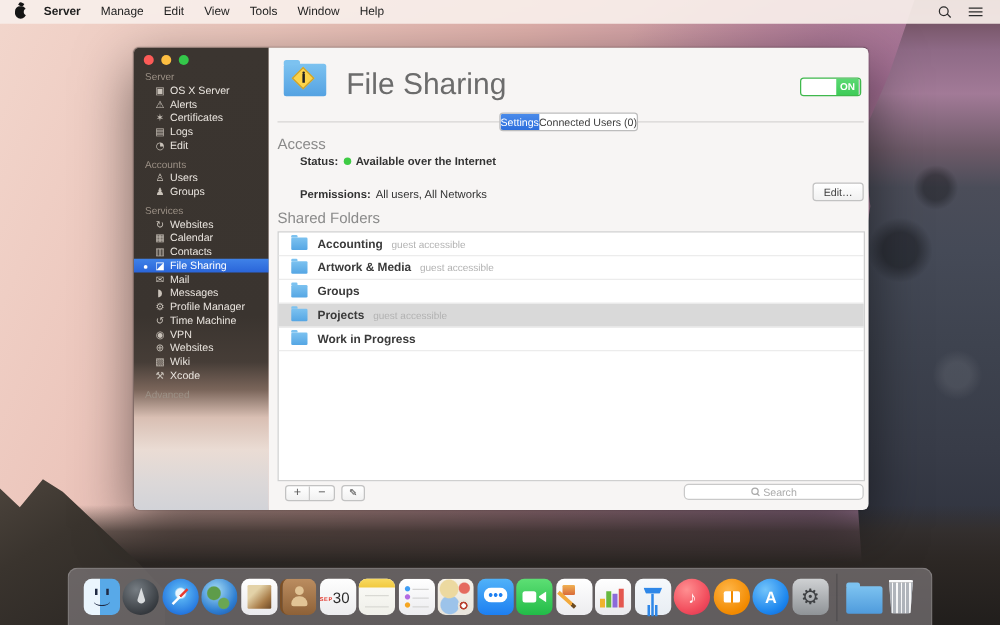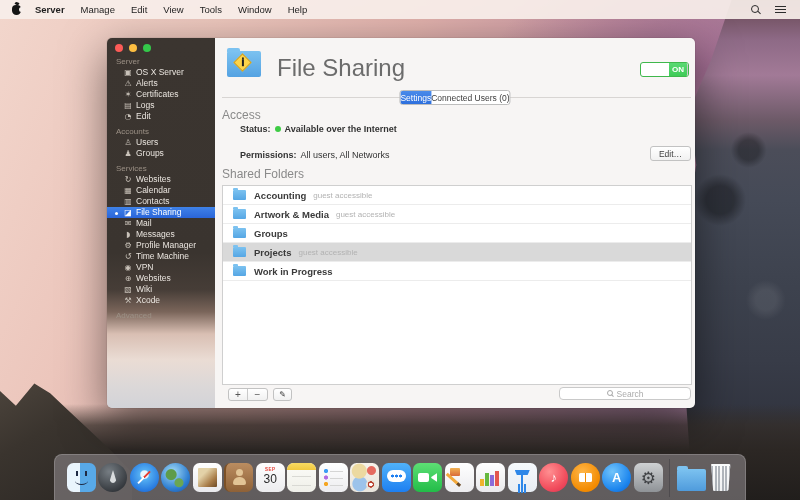--- a/index.html
+++ b/index.html
@@ -84,21 +84,21 @@
   .row.sel { background:#d9d9d9; }
   .fold { width:13px; height:10px; background:linear-gradient(180deg,#7cc2f0,#55a6e4); border-radius:1px; position:relative; margin-right:8px; flex:none; }
   .fold:before { content:""; position:absolute; top:-2px; left:0; width:5px; height:2px; background:#7cc2f0; border-radius:1px 1px 0 0; }
   .r-name { font-size:9.5px; font-weight:700; color:#3a3a3a; }
   .r-badge { font-size:8px; color:#b2b2b2; margin-left:7px; }
   .controls { position:absolute; left:13px; bottom:7px; display:flex; align-items:center; }
   .pm { display:flex; border:1px solid #c2c2c2; border-radius:3px; overflow:hidden; height:13px; background:linear-gradient(180deg,#fff,#f1f1f1); }
   .pm div { width:19px; display:flex; align-items:center; justify-content:center; font-size:10px; color:#555; }
   .pm div:first-child { border-right:1px solid #c9c9c9; }
   .pencil { width:19px; height:13px; margin-left:5px; font-size:8px; }
-  .search { position:absolute; right:4px; bottom:8px; width:132px; height:13px; border:1px solid #c9c9c9; border-radius:4px; background:#fff; display:flex; align-items:center; justify-content:center; gap:3px; }
+  .search { position:absolute; right:4px; bottom:8px; width:144px; height:13px; border:1px solid #c9c9c9; border-radius:4px; background:#fff; display:flex; align-items:center; justify-content:center; gap:3px; }
   .search .mag2 { width:7px; height:7px; position:relative; flex:none; }
   .mag2:before { content:""; position:absolute; width:4px; height:4px; border:1.1px solid #a9a9a9; border-radius:50%; left:0; top:0; }
   .mag2:after { content:""; position:absolute; width:2.6px; height:1.1px; background:#a9a9a9; left:4.4px; top:5.2px; transform:rotate(45deg); }
   .search span { font-size:8.5px; color:#ababab; }
 
   
   .dock { position:absolute; left:54px; right:54px; bottom:0; height:46px; background:rgba(150,144,148,.55);
     border-radius:8px 8px 0 0; border:1px solid rgba(255,255,255,.18); border-bottom:none;
     display:flex; align-items:center; justify-content:center; gap:2.5px; padding:0 5px; z-index:40; }
   .dk { width:29px; height:29px; border-radius:6.5px; position:relative; flex:none; }
@@ -111,21 +111,21 @@
   .dk-safari { background:radial-gradient(circle at 50% 40%,#eaf6fd 0 16%,#54aef2 22%,#1a6ada 85%); }
   .dk-safari:after { content:""; position:absolute; left:13.5px; top:6px; width:2.4px; height:17px; background:linear-gradient(180deg,#e83a2e 0 50%,#fff 50%); transform:rotate(45deg); }
   .dk-globe { background:radial-gradient(circle at 35% 40%,#5e9c4a 0 5px,transparent 6px),
               radial-gradient(circle at 62% 68%,#6aa653 0 4px,transparent 5px),
               radial-gradient(circle at 40% 32%,#a5dcf5,#2f7fd2 62%,#1a4fa0); }
   .dk-mail { background:linear-gradient(180deg,#ffffff,#e9e9ec); }
   .dk-mail:after { content:""; position:absolute; inset:5px; background:linear-gradient(135deg,#e3d2a8 0 30%,#a87c48 70%,#6d4a26); border-radius:1px; }
   .dk-contacts { background:linear-gradient(180deg,#bb8d60,#8e6137); border-left:2.5px solid #7c5026; }
   .dk-contacts:before { content:""; position:absolute; left:10px; top:6px; width:7px; height:7px; border-radius:50%; background:#e2c495; }
   .dk-contacts:after { content:""; position:absolute; left:7px; top:14px; width:13px; height:8px; border-radius:6px 6px 2px 2px; background:#e2c495; }
-  .dk-cal { background:linear-gradient(180deg,#fefefe,#ececee); display:flex; flex-direction:column; align-items:center; }
+  .dk-cal { background:linear-gradient(180deg,#fefefe,#ececee); display:flex; flex-direction:row; align-items:center; }
   .cal-m { font-size:4.5px; font-weight:700; color:#e3382d; margin-top:3.5px; letter-spacing:.5px; }
   .cal-d { font-size:12px; color:#2b2b2b; line-height:12px; margin-top:1px; }
   .dk-notes { background:linear-gradient(180deg,#fcfcf8,#efefe9); }
   .dk-notes:before { content:""; position:absolute; left:0; top:0; right:0; height:7px; background:linear-gradient(180deg,#f8da62,#f1c93f); border-radius:6.5px 6.5px 0 0; }
   .dk-notes:after { content:""; position:absolute; left:5px; right:5px; top:13px; height:8px; border-top:1px solid #d9d9d4; border-bottom:1px solid #d9d9d4; }
   .dk-reminders { background:radial-gradient(circle at 7px 8px,#3e9df5 0 1.7px,transparent 2.5px),
                   radial-gradient(circle at 7px 14.5px,#b36ae2 0 1.7px,transparent 2.5px),
                   radial-gradient(circle at 7px 21px,#f5a623 0 1.7px,transparent 2.5px),
                   linear-gradient(180deg,#ffffff,#ececef); }
   .dk-reminders:after { content:""; position:absolute; left:11px; right:5px; top:7.5px; height:13.5px; border-top:1px solid #d5d5d5; border-bottom:1px solid #d5d5d5; background:linear-gradient(#d5d5d5,#d5d5d5) 0 6.2px/100% 1px no-repeat; }

